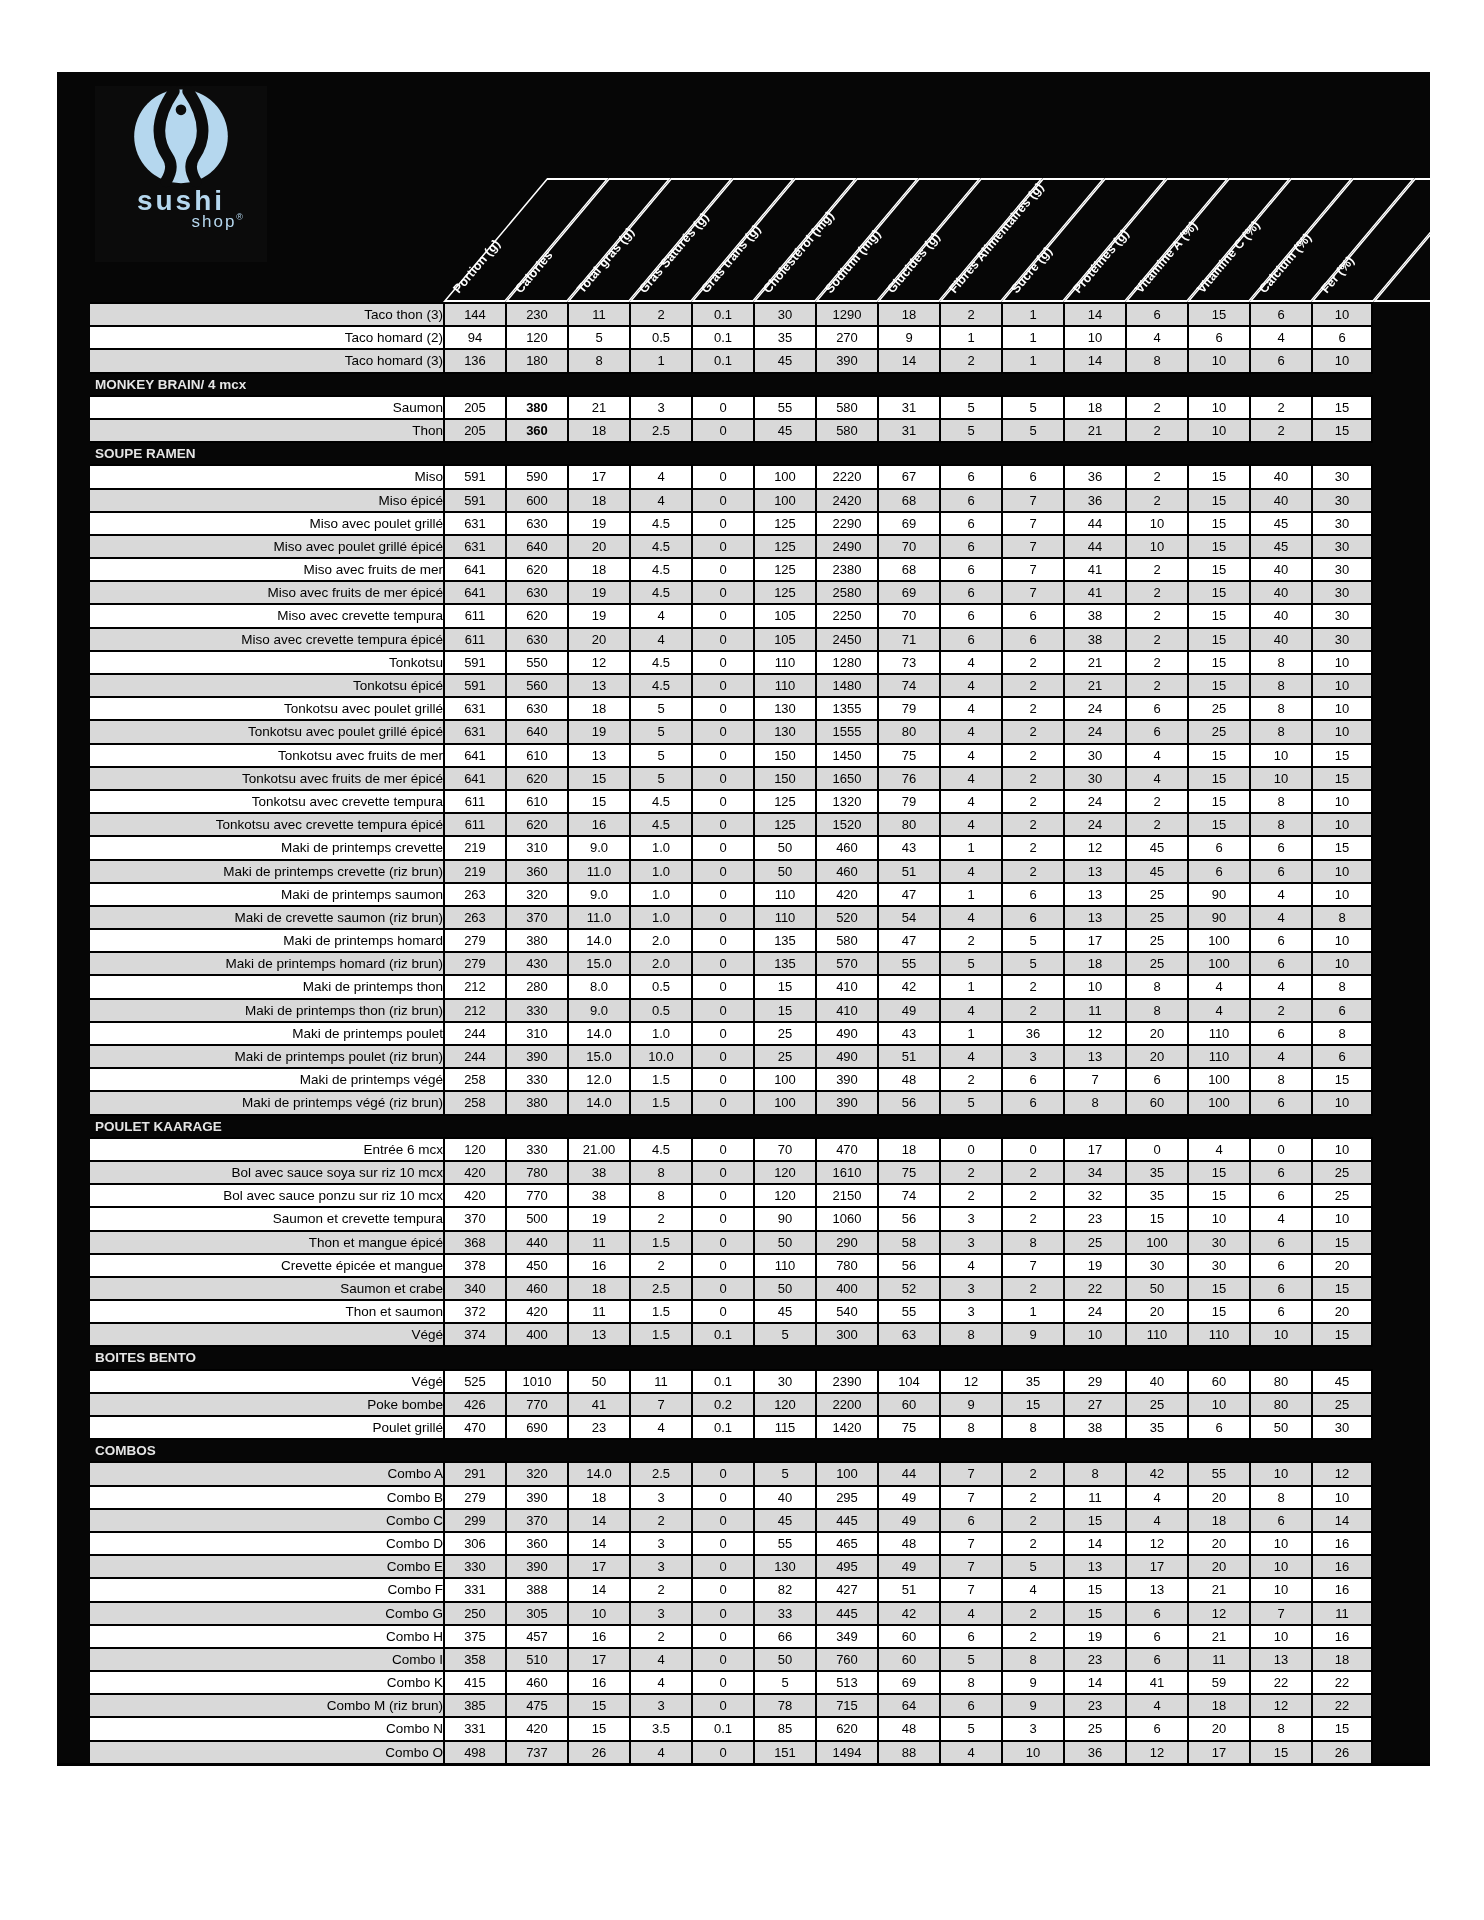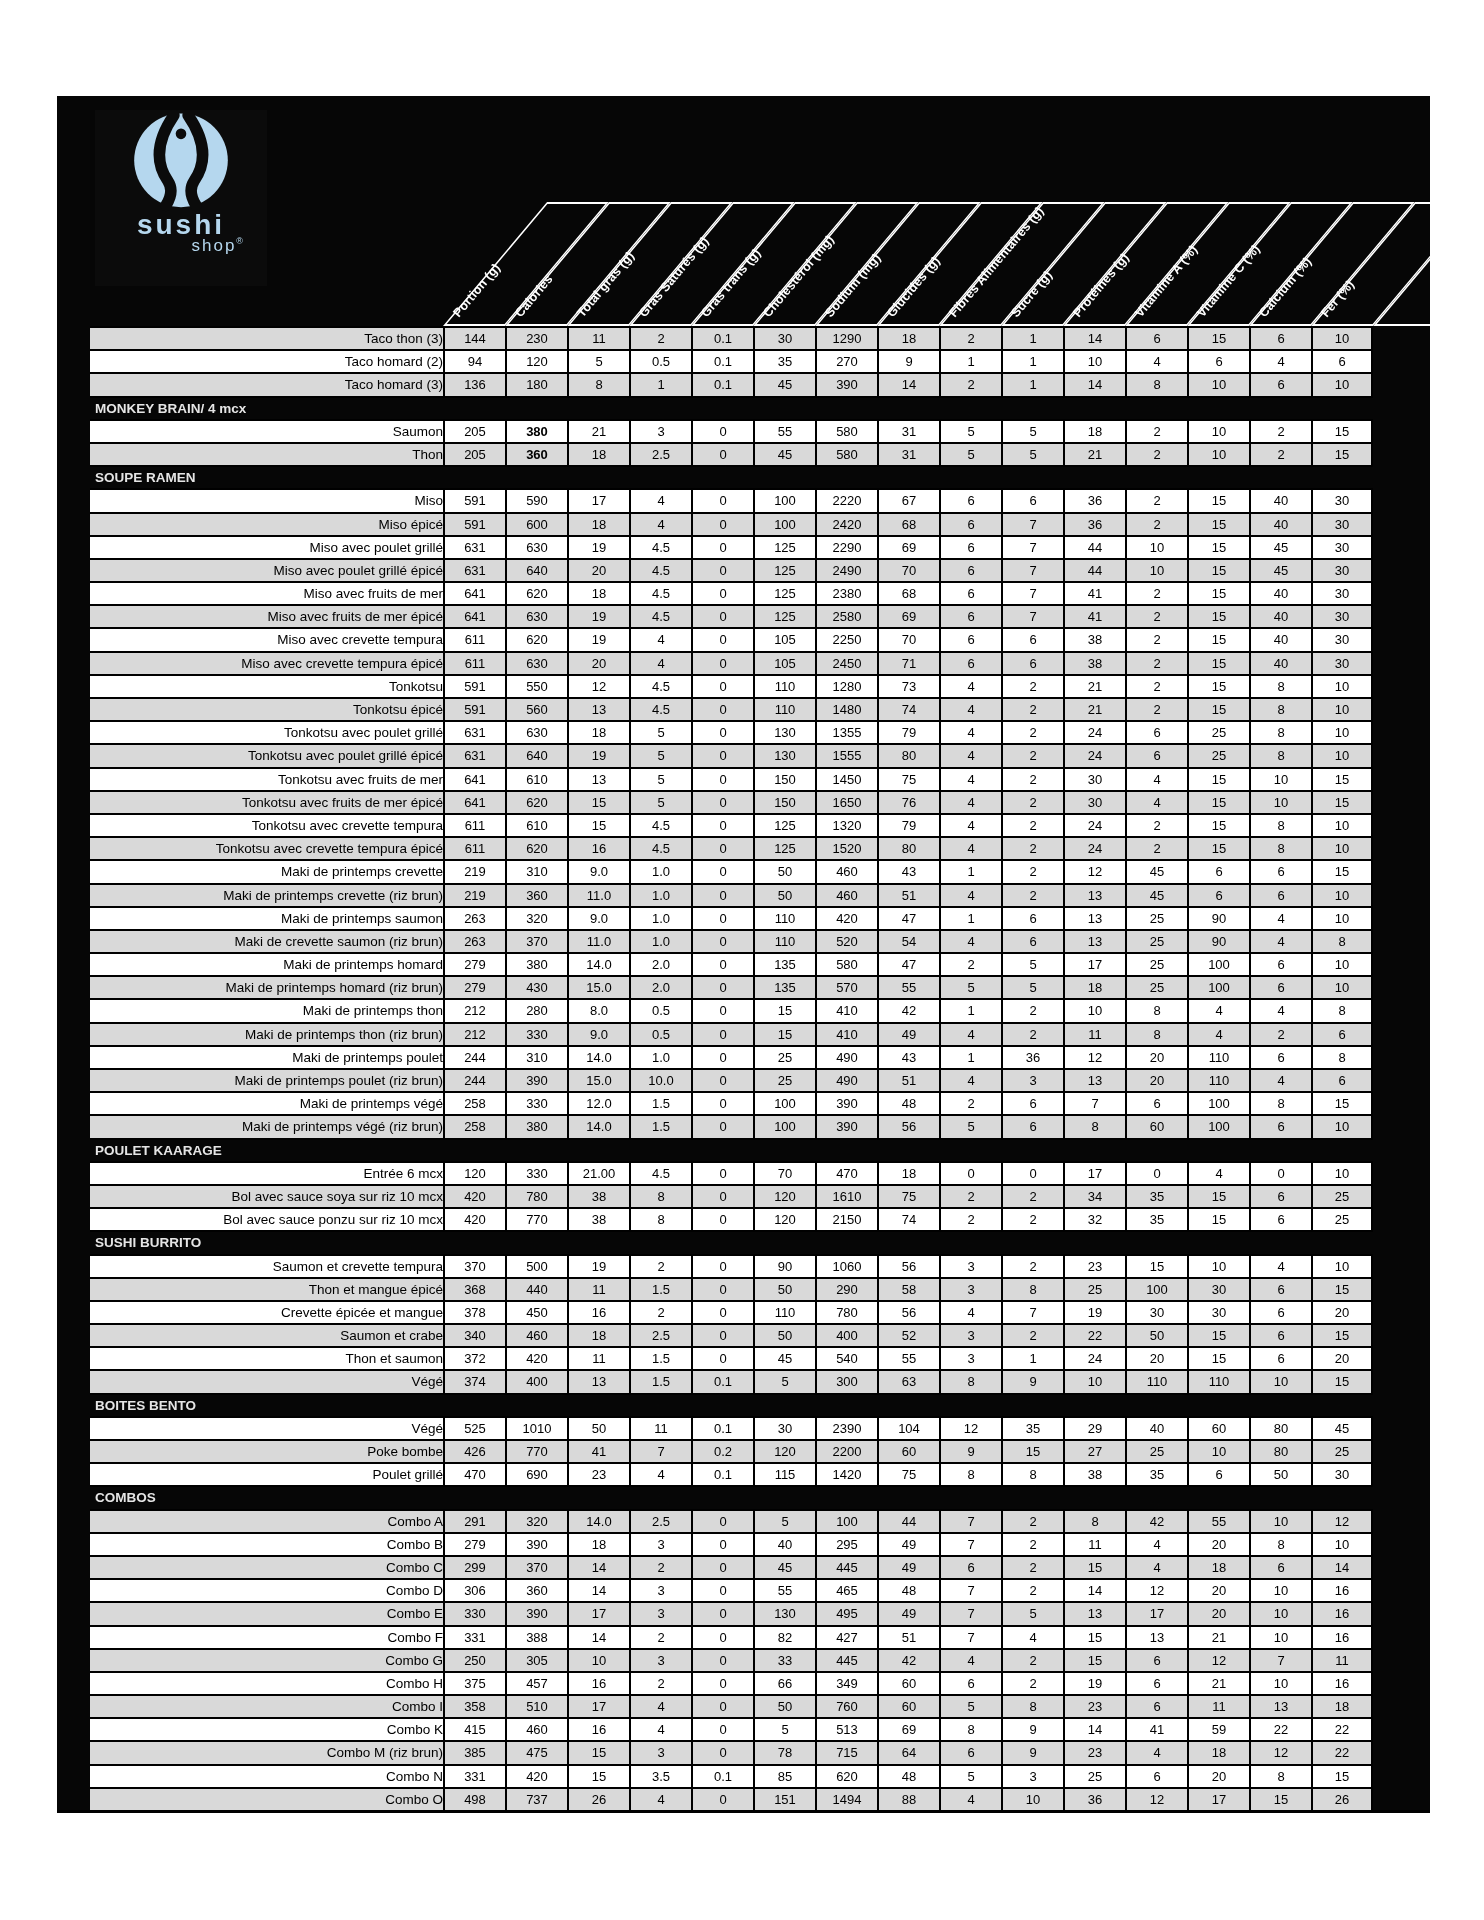--- a/index.html
+++ b/index.html
@@ -1,21 +1,21 @@
 <!DOCTYPE html>
 <html><head>
 <meta charset="utf-8">
 <style>
   html,body { margin:0; padding:0; background:#ffffff; }
   .page {
     position:relative; width:1484px; height:1920px; background:#ffffff;
     overflow:hidden; font-family:"Liberation Sans", sans-serif;
   }
   .container {
-    position:absolute; left:57px; top:96px; width:1373px;
+    position:absolute; left:57px; top:72px; width:1373px;
     background:#060606;
   }
   
   .header { position:relative; height:230px; overflow:hidden; }
   .pgram {
     position:absolute; bottom:0; width:62px; height:124px;
     border:2px solid #ffffff; box-sizing:border-box;
     transform:skewX(-40deg); transform-origin:0 100%;
     background:#060606;
   }
@@ -765,23 +765,20 @@
           <div class="cell">2150</div>
           <div class="cell">74</div>
           <div class="cell">2</div>
           <div class="cell">2</div>
           <div class="cell">32</div>
           <div class="cell">35</div>
           <div class="cell">15</div>
           <div class="cell">6</div>
           <div class="cell">25</div>
         </div>
-        <div class="row section">
-          <div class="section-label">SUSHI BURRITO</div>
-        </div>
         <div class="row item">
           <div class="name">Saumon et crevette tempura</div>
           <div class="cell">370</div>
           <div class="cell">500</div>
           <div class="cell">19</div>
           <div class="cell">2</div>
           <div class="cell">0</div>
           <div class="cell">90</div>
           <div class="cell">1060</div>
           <div class="cell">56</div>

